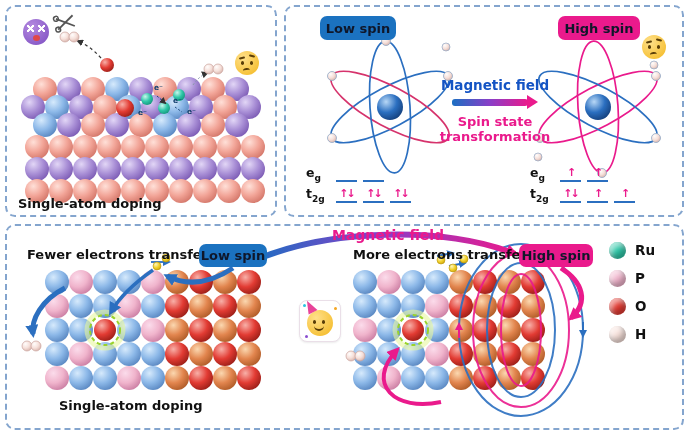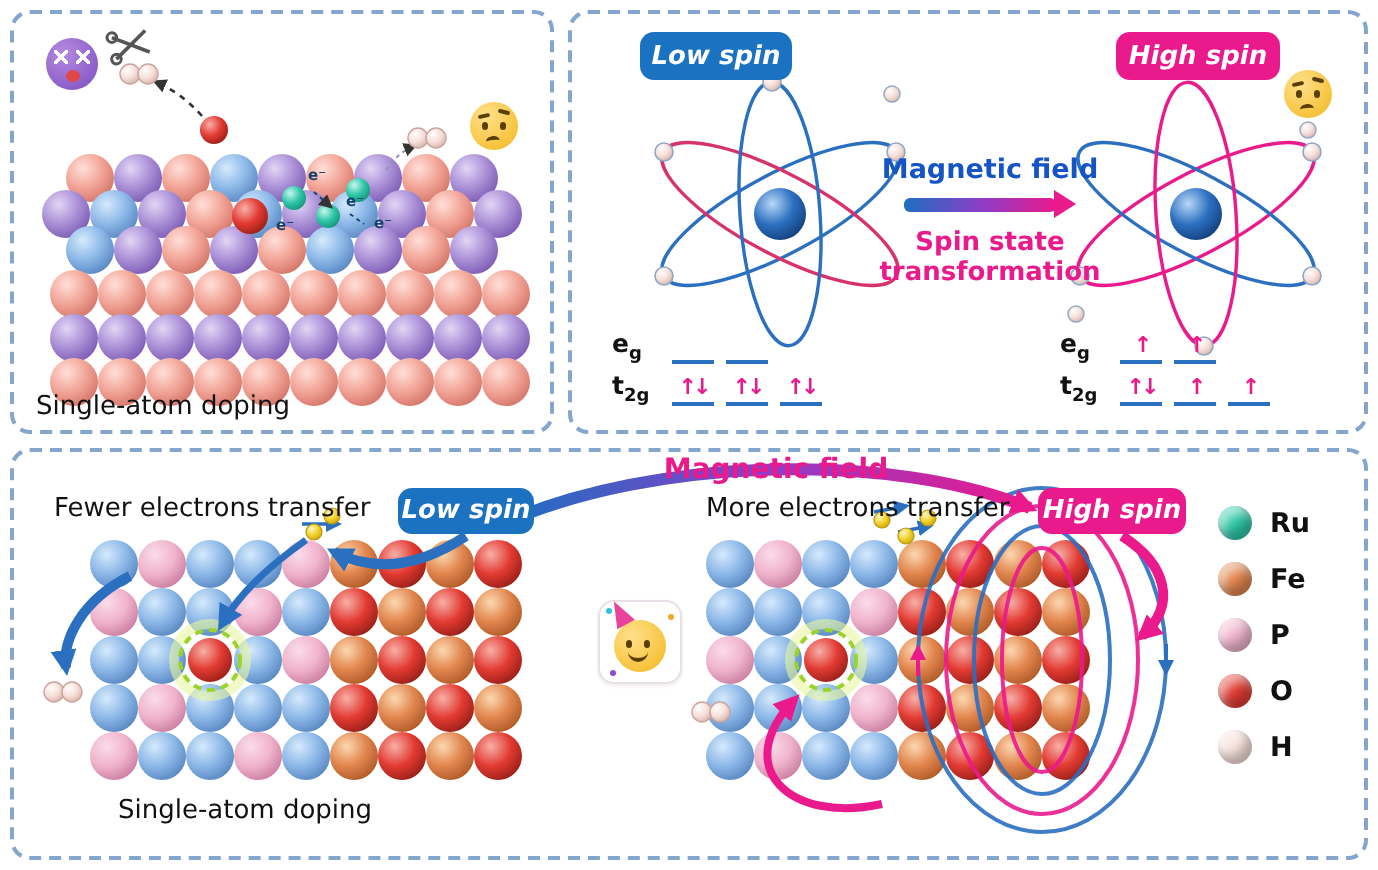--- a/index.html
+++ b/index.html
@@ -1,23 +1,23 @@
 <!DOCTYPE html>
 <html><head>
 <meta charset="utf-8">
 <style>
   html,body{margin:0;padding:0;background:#fff;}
   body{font-family:"DejaVu Sans","Liberation Sans",sans-serif;}
   #app{position:relative;width:689px;height:435px;background:#fff;overflow:hidden;}
   .abs{position:absolute;}
   .panel{position:absolute;border:2px dashed #84a5ce;border-radius:10px;background:#fff;box-sizing:border-box;}
-  .badge{position:absolute;display:flex;align-items:center;justify-content:center;color:#ffffff;font-weight:bold;font-size:13px;border-radius:7px;white-space:nowrap;font-style:italic;}
+  .badge{position:absolute;display:flex;align-items:center;justify-content:center;color:#0f172a;font-weight:bold;font-size:13px;border-radius:7px;white-space:nowrap;}
   .badge.blue{background:#1b72c0;}
   .badge.pink{background:#ea1a8c;}
-  .cap{position:absolute;font-weight:normal;font-size:13px;color:#111;white-space:nowrap;}
+  .cap{position:absolute;font-weight:bold;font-size:13px;color:#111;white-space:nowrap;}
   .mfb{position:absolute;color:#1454c4;font-weight:bold;font-size:13.5px;text-align:center;}
   .mfp{position:absolute;color:#ea1a8c;font-weight:bold;font-size:14px;text-align:center;}
   .trans{position:absolute;color:#ea1a8c;font-weight:bold;font-size:13px;text-align:center;line-height:1.15;}
   .her{position:absolute;color:#ea1a8c;font-weight:bold;font-size:13.5px;white-space:nowrap;}
   .garrow{position:absolute;height:7px;background:linear-gradient(90deg,#1b6fc2,#8a3ec8,#ea1a8c);border-radius:3px;}
   .garrow:after{content:"";position:absolute;right:-10px;top:-4px;width:0;height:0;border-left:11px solid #ea1a8c;border-top:7px solid transparent;border-bottom:7px solid transparent;}
   
   .econfig{position:absolute;}
   .erow{display:flex;align-items:flex-end;height:21px;}
   .elabel{width:27px;font-weight:bold;font-size:12.5px;color:#111;margin-top:46px;}
@@ -39,21 +39,21 @@
   .pbox{position:absolute;width:40px;height:40px;background:#fff;border:1px solid #eadfe8;border-radius:8px;box-shadow:0 1px 2px rgba(0,0,0,.08);}
   .party{position:absolute;left:7px;top:9px;width:26px;height:26px;border-radius:50%;background:radial-gradient(circle at 35% 30%,#ffe08a,#f3b71d);}
   .phat{position:absolute;left:-2px;top:-10px;width:0;height:0;border-left:5px solid transparent;border-right:5px solid transparent;border-bottom:13px solid #e8439a;transform:rotate(-28deg);}
   .pmouth{position:absolute;left:7px;top:13px;width:10px;height:6px;border-bottom:2px solid #5a3e08;border-radius:0 0 8px 8px;}
   .cf{position:absolute;width:3px;height:3px;border-radius:50%;}
   .cf1{left:3px;top:3px;background:#2bc4e0;}
   .cf2{right:3px;top:6px;background:#f5a623;}
   .cf3{left:5px;bottom:3px;background:#8a4fd0;}
   
   .legend{position:absolute;}
-  .lgrow{display:flex;align-items:flex-end;gap:9px;height:28px;}
+  .lgrow{display:flex;align-items:flex-start;gap:9px;height:28px;}
   .lgball{width:17px;height:17px;border-radius:50%;box-shadow:inset -3px -4px 5px rgba(0,0,0,.28),inset 3px 4px 5px rgba(255,255,255,.6);}
   .lglabel{font-weight:bold;font-size:13.5px;color:#111;}
 </style>
 </head>
 <body>
 
 <div id="app">
 
   <svg width="0" height="0" style="position:absolute" aria-hidden="true">
     <defs>
@@ -490,24 +490,20 @@
           <span class="pmouth"></span>
       </span>
     </div>
 
     <div class="legend" style="left:602px;top:16px;">
       <div class="lgrow">
           <span class="lgball" style="background: rgb(47, 199, 168);"></span>
           <span class="lglabel">Ru</span>
         </div>
       <div class="lgrow">
-          <span class="lgball" style="background: rgb(226, 133, 78);"></span>
-          <span class="lglabel">Fe</span>
-        </div>
-      <div class="lgrow">
           <span class="lgball" style="background: rgb(240, 180, 204);"></span>
           <span class="lglabel">P</span>
         </div>
       <div class="lgrow">
           <span class="lgball" style="background: rgb(226, 59, 51);"></span>
           <span class="lglabel">O</span>
         </div>
       <div class="lgrow">
           <span class="lgball" style="background: rgb(246, 224, 218);"></span>
           <span class="lglabel">H</span>

